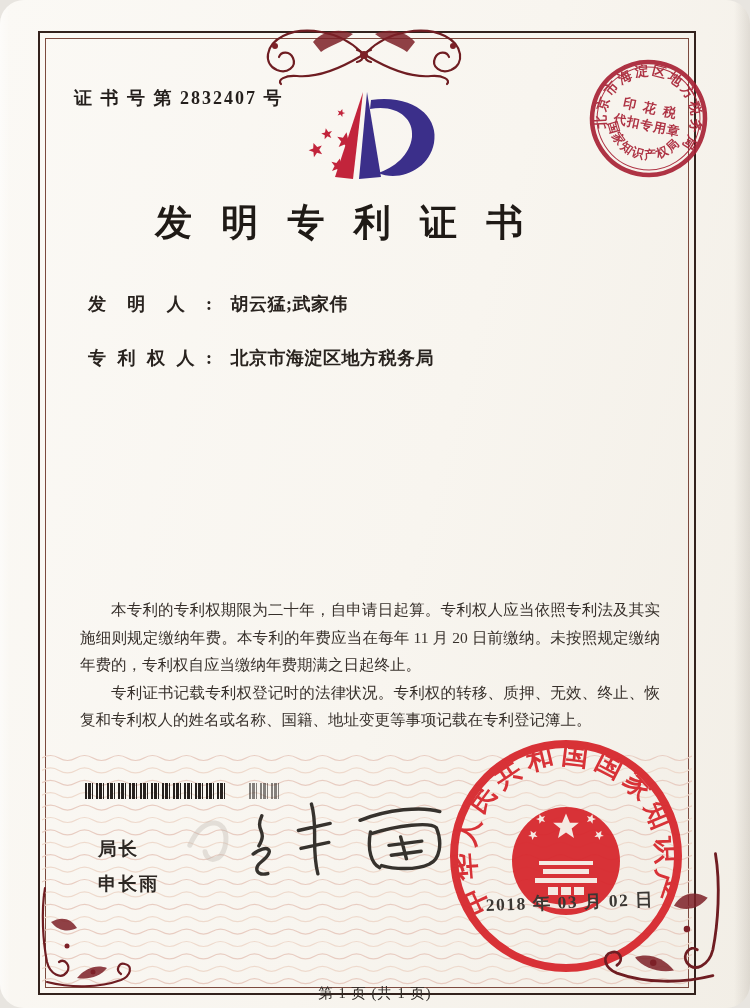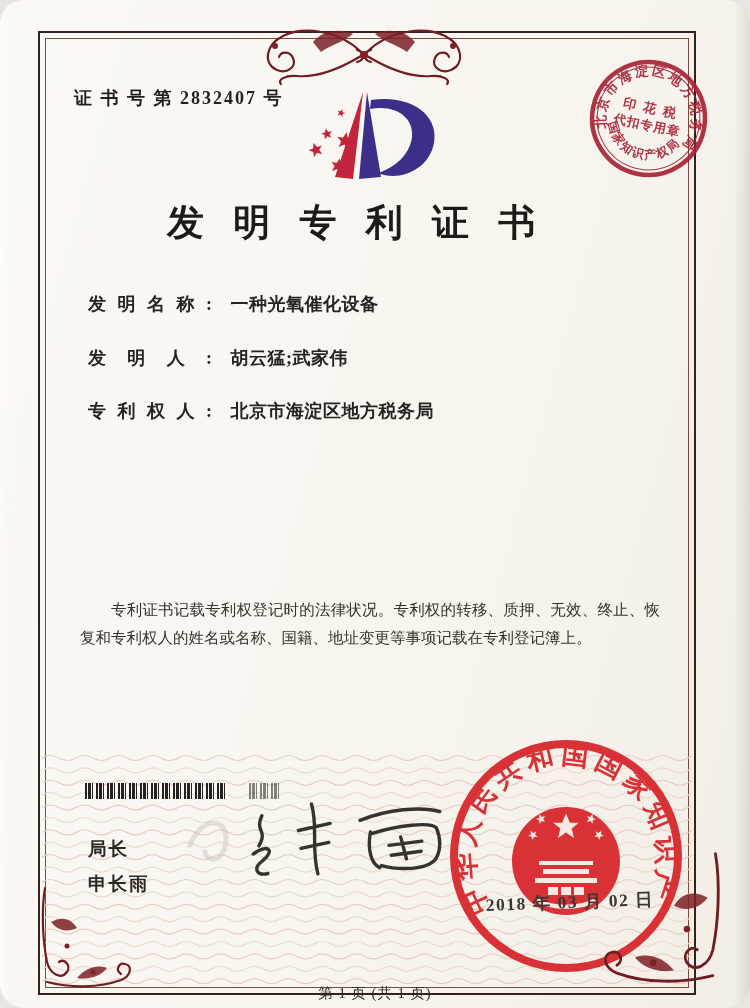--- a/index.html
+++ b/index.html
@@ -12,36 +12,36 @@
     background:linear-gradient(90deg,rgba(0,0,0,0),rgba(110,100,90,.16));pointer-events:none;}
   .paper::before{content:'';position:absolute;left:0;top:0;bottom:0;width:10px;
     background:linear-gradient(90deg,rgba(255,255,255,.5),rgba(0,0,0,0));pointer-events:none;z-index:9;}
   .frame-outer{position:absolute;left:38px;top:31px;width:654px;height:960px;
     border:2.6px solid #33221d;}
   .frame-inner{position:absolute;left:45px;top:38px;width:642px;height:948px;
     border:1px solid #7c4a3e;}
   .cert-no{position:absolute;left:74px;top:86px;font-size:18px;font-weight:700;
     letter-spacing:2px;color:#241f1c;z-index:2;}
   .logo{position:absolute;left:283px;top:84px;z-index:2;}
-  .title{position:absolute;left:12px;width:678px;top:198px;text-align:center;
+  .title{position:absolute;left:0;width:678px;top:198px;text-align:center;
     font-size:37px;font-weight:700;letter-spacing:10px;text-indent:10px;color:#1f1a16;z-index:2;}
   .fields{position:absolute;left:88px;top:292px;z-index:2;}
   .frow{height:53.5px;font-size:18px;font-weight:700;white-space:nowrap;}
   .flabel{display:inline-block;width:124px;text-align:justify;text-align-last:justify;
     margin-right:14px;vertical-align:top;}
   .fvalue{letter-spacing:.5px;}
   .body-text{position:absolute;left:80px;top:596px;width:580px;z-index:2;}
   .body-text p{margin:0;font-size:15.5px;line-height:27.5px;text-align:justify;
     text-indent:2em;color:#37302b;font-weight:500;}
   .barcode{position:absolute;top:783px;height:16px;z-index:2;
     background:repeating-linear-gradient(90deg,#26211e 0 1.6px,rgba(0,0,0,0) 1.6px 3.1px,
       #26211e 3.1px 5.8px,rgba(0,0,0,0) 5.8px 7.2px,#26211e 7.2px 8.4px,rgba(0,0,0,0) 8.4px 11px);}
   .bc1{left:85px;width:143px;}
   .bc2{left:249px;width:33px;opacity:.55;}
-  .director{position:absolute;left:88px;z-index:2;font-size:18.5px;font-weight:700;
+  .director{position:absolute;left:98px;z-index:2;font-size:18.5px;font-weight:700;
     color:#2c2723;letter-spacing:2px;}
   .dt1{top:836px;}.dt2{top:871px;}
   .signature{position:absolute;left:175px;top:796px;z-index:2;transform:rotate(-2deg);}
   .seal{position:absolute;left:447px;top:737px;z-index:3;opacity:.95;}
   .seal-date{position:absolute;left:452px;top:890px;width:236px;text-align:center;z-index:4;
     font-size:17.5px;font-weight:700;color:#3b3733;letter-spacing:1.5px;transform:rotate(-2deg);}
   .page-footer{position:absolute;left:0;width:750px;top:940px;text-align:center;
     font-size:14.5px;color:#2e2925;z-index:2;letter-spacing:1px;margin-top:44px;}
   .stamp{position:absolute;left:578px;top:48px;z-index:3;transform:rotate(12deg);opacity:.92;}
   .waves{position:absolute;left:42px;top:750px;z-index:1;}
@@ -129,34 +129,31 @@
     <use href="#st" transform="translate(55,82) scale(.78) rotate(14)" fill="#c2243b"></use>
     <path d="M80,8 L70,95 L52,93 Z" fill="#c2243b"></path>
     <path d="M84,8 L98,93 L76,95 Z" fill="#3b2f8a"></path>
     <path d="M88,16 C132,10 156,34 151,59 C146,86 116,98 95,89 C111,84 127,71 129,53 C131,33 112,20 87,25 Z" fill="#3b2f8a"></path>
   </svg>
 
   <div class="title">发 明 专 利 证 书</div>
 
   <div class="fields">
     <div class="frow">
-      <span class="flabel">发明名称:</span>
-      <span class="fvalue">一种光氧催化设备</span>
-    </div>
-    <div class="frow">
       <span class="flabel">发明人:</span>
       <span class="fvalue">胡云猛;武家伟</span>
     </div>
     <div class="frow">
       <span class="flabel">专利权人:</span>
       <span class="fvalue">北京市海淀区地方税务局</span>
     </div>
   </div>
 
   <div class="body-text">
+    <p>本专利的专利权期限为二十年，自申请日起算。专利权人应当依照专利法及其实施细则规定缴纳年费。本专利的年费应当在每年 11 月 20 日前缴纳。未按照规定缴纳年费的，专利权自应当缴纳年费期满之日起终止。</p>
     <p>专利证书记载专利权登记时的法律状况。专利权的转移、质押、无效、终止、恢复和专利权人的姓名或名称、国籍、地址变更等事项记载在专利登记簿上。</p>
   </div>
 
   <div class="barcode bc1"></div>
   <div class="barcode bc2"></div>
 
   <div class="director dt1">局长</div>
   <div class="director dt2">申长雨</div>
 
   <svg class="signature" width="275" height="105" viewBox="0 0 275 105">

